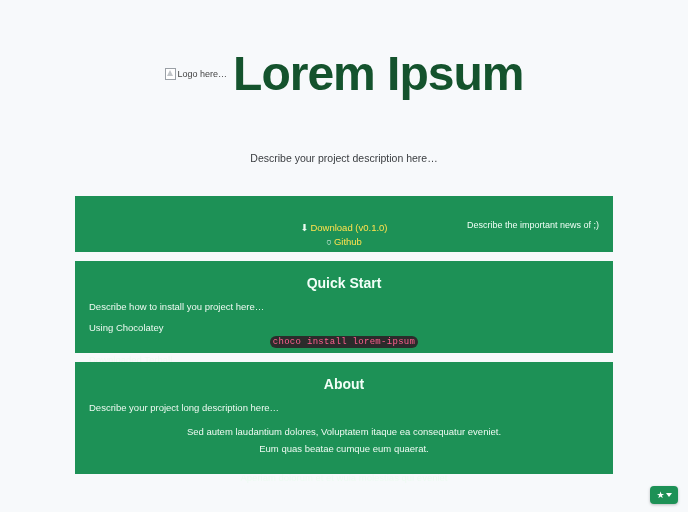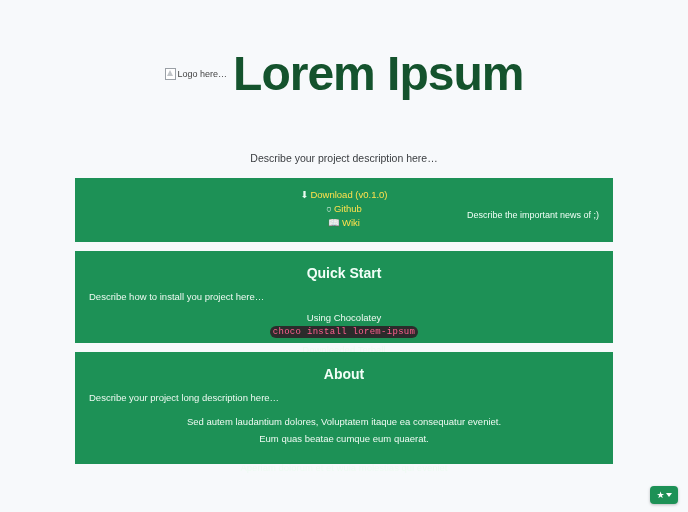--- a/index.html
+++ b/index.html
@@ -76,23 +76,23 @@
     width: 538px;
     color: #eafaf0;
     box-sizing: border-box;
     padding: 10px 14px 12px 14px;
     position: relative;
   }
   .panel + .panel {
     margin-top: 9px;
   }
   #panel-links {
-    margin-top: 14px;
-    height: 64px;
-    padding-top: 10px;
+    margin-top: 32px;
+    height: 56px;
+    padding-top: 25px;
   }
   .link-row {
     text-align: center;
     font-size: 9.5px;
     line-height: 14px;
   }
   .link-row a {
     color: #ffe14d;
     text-decoration: none;
   }
@@ -114,21 +114,21 @@
     margin: 4px 0 10px 0;
     color: #f2fff8;
   }
   .panel-sub {
     text-align: left;
     font-size: 9.5px;
     color: #eefaf2;
     margin-bottom: 10px;
   }
   .code-label {
-    text-align: center;
+    text-align: left;
     font-size: 9.5px;
     color: #eefaf2;
     margin: 6px 0 3px 0;
   }
   .code {
     display: block;
     width: fit-content;
     margin: 0 auto 4px auto;
     font-family: "Liberation Mono", monospace;
     font-size: 9px;
@@ -185,23 +185,20 @@
 
   <div class="subtitle">Describe your project description here…</div>
 
   <div class="panel" id="panel-links">
     <div class="link-row">
       <span class="emoji">⬇</span><a href="#">Download (v0.1.0)</a>
     </div>
     <div class="link-row">
       <span class="emoji">○</span><a href="#">Github</a>
     </div>
-    <div class="link-row">
-      <span class="emoji">📖</span><a href="#">Wiki</a>
-    </div>
     <div class="news-line">Describe the important news of ;)</div>
   </div>
 
   <div class="panel" id="panel-quickstart">
     <div class="panel-title">Quick Start</div>
     <div class="panel-sub">Describe how to install you project here…</div>
     <div class="code-label">Using Chocolatey</div>
     <code class="code">choco install lorem-ipsum</code>
     <div class="code-label">Downloaded Terball</div>
     <code class="code">git clone https://github.com/john/lorem-ipsum/terball.git</code>

